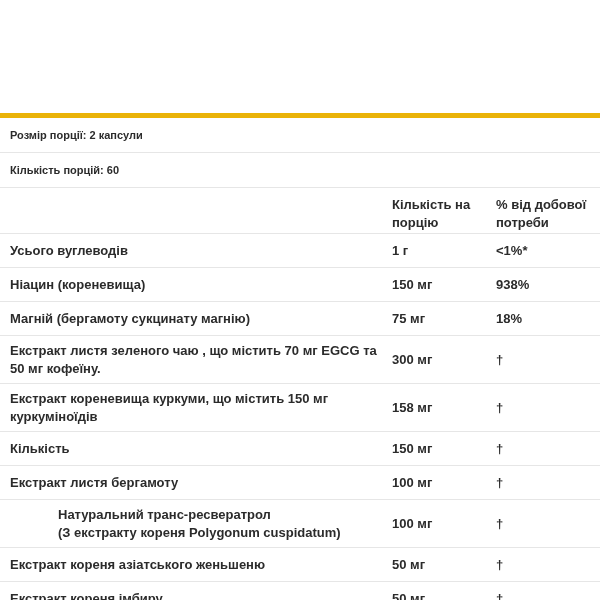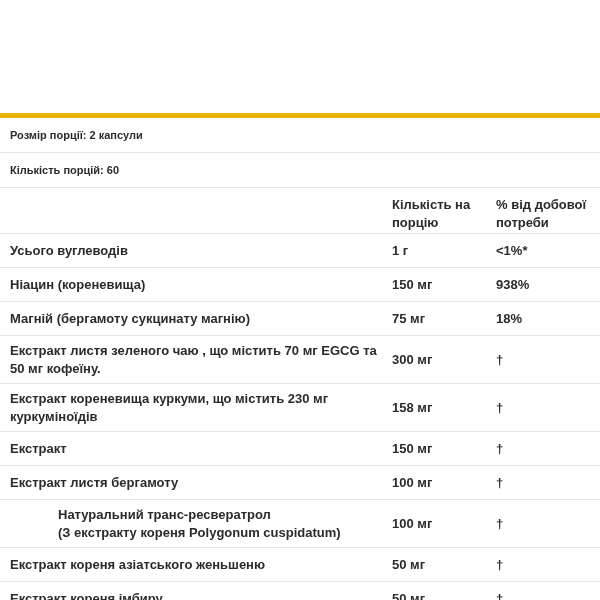--- a/index.html
+++ b/index.html
@@ -123,27 +123,27 @@
         <td class="col-dv">18%</td>
       </tr>
 
       <tr class="data-row">
         <td class="col-name">Екстракт листя зеленого чаю  , що містить 70 мг EGCG та 50 мг кофеїну.</td>
         <td class="col-amount">300 мг</td>
         <td class="col-dv">†</td>
       </tr>
 
       <tr class="data-row">
-        <td class="col-name">Екстракт кореневища куркуми, що містить 230 мг куркуміноїдів</td>
+        <td class="col-name">Екстракт кореневища куркуми, що містить 150 мг куркуміноїдів</td>
         <td class="col-amount">158 мг</td>
         <td class="col-dv">†</td>
       </tr>
 
       <tr class="data-row">
-        <td class="col-name">Екстракт</td>
+        <td class="col-name">Кількість</td>
         <td class="col-amount">150 мг</td>
         <td class="col-dv">†</td>
       </tr>
 
       <tr class="data-row">
         <td class="col-name">Екстракт листя бергамоту</td>
         <td class="col-amount">100 мг</td>
         <td class="col-dv">†</td>
       </tr>
 

